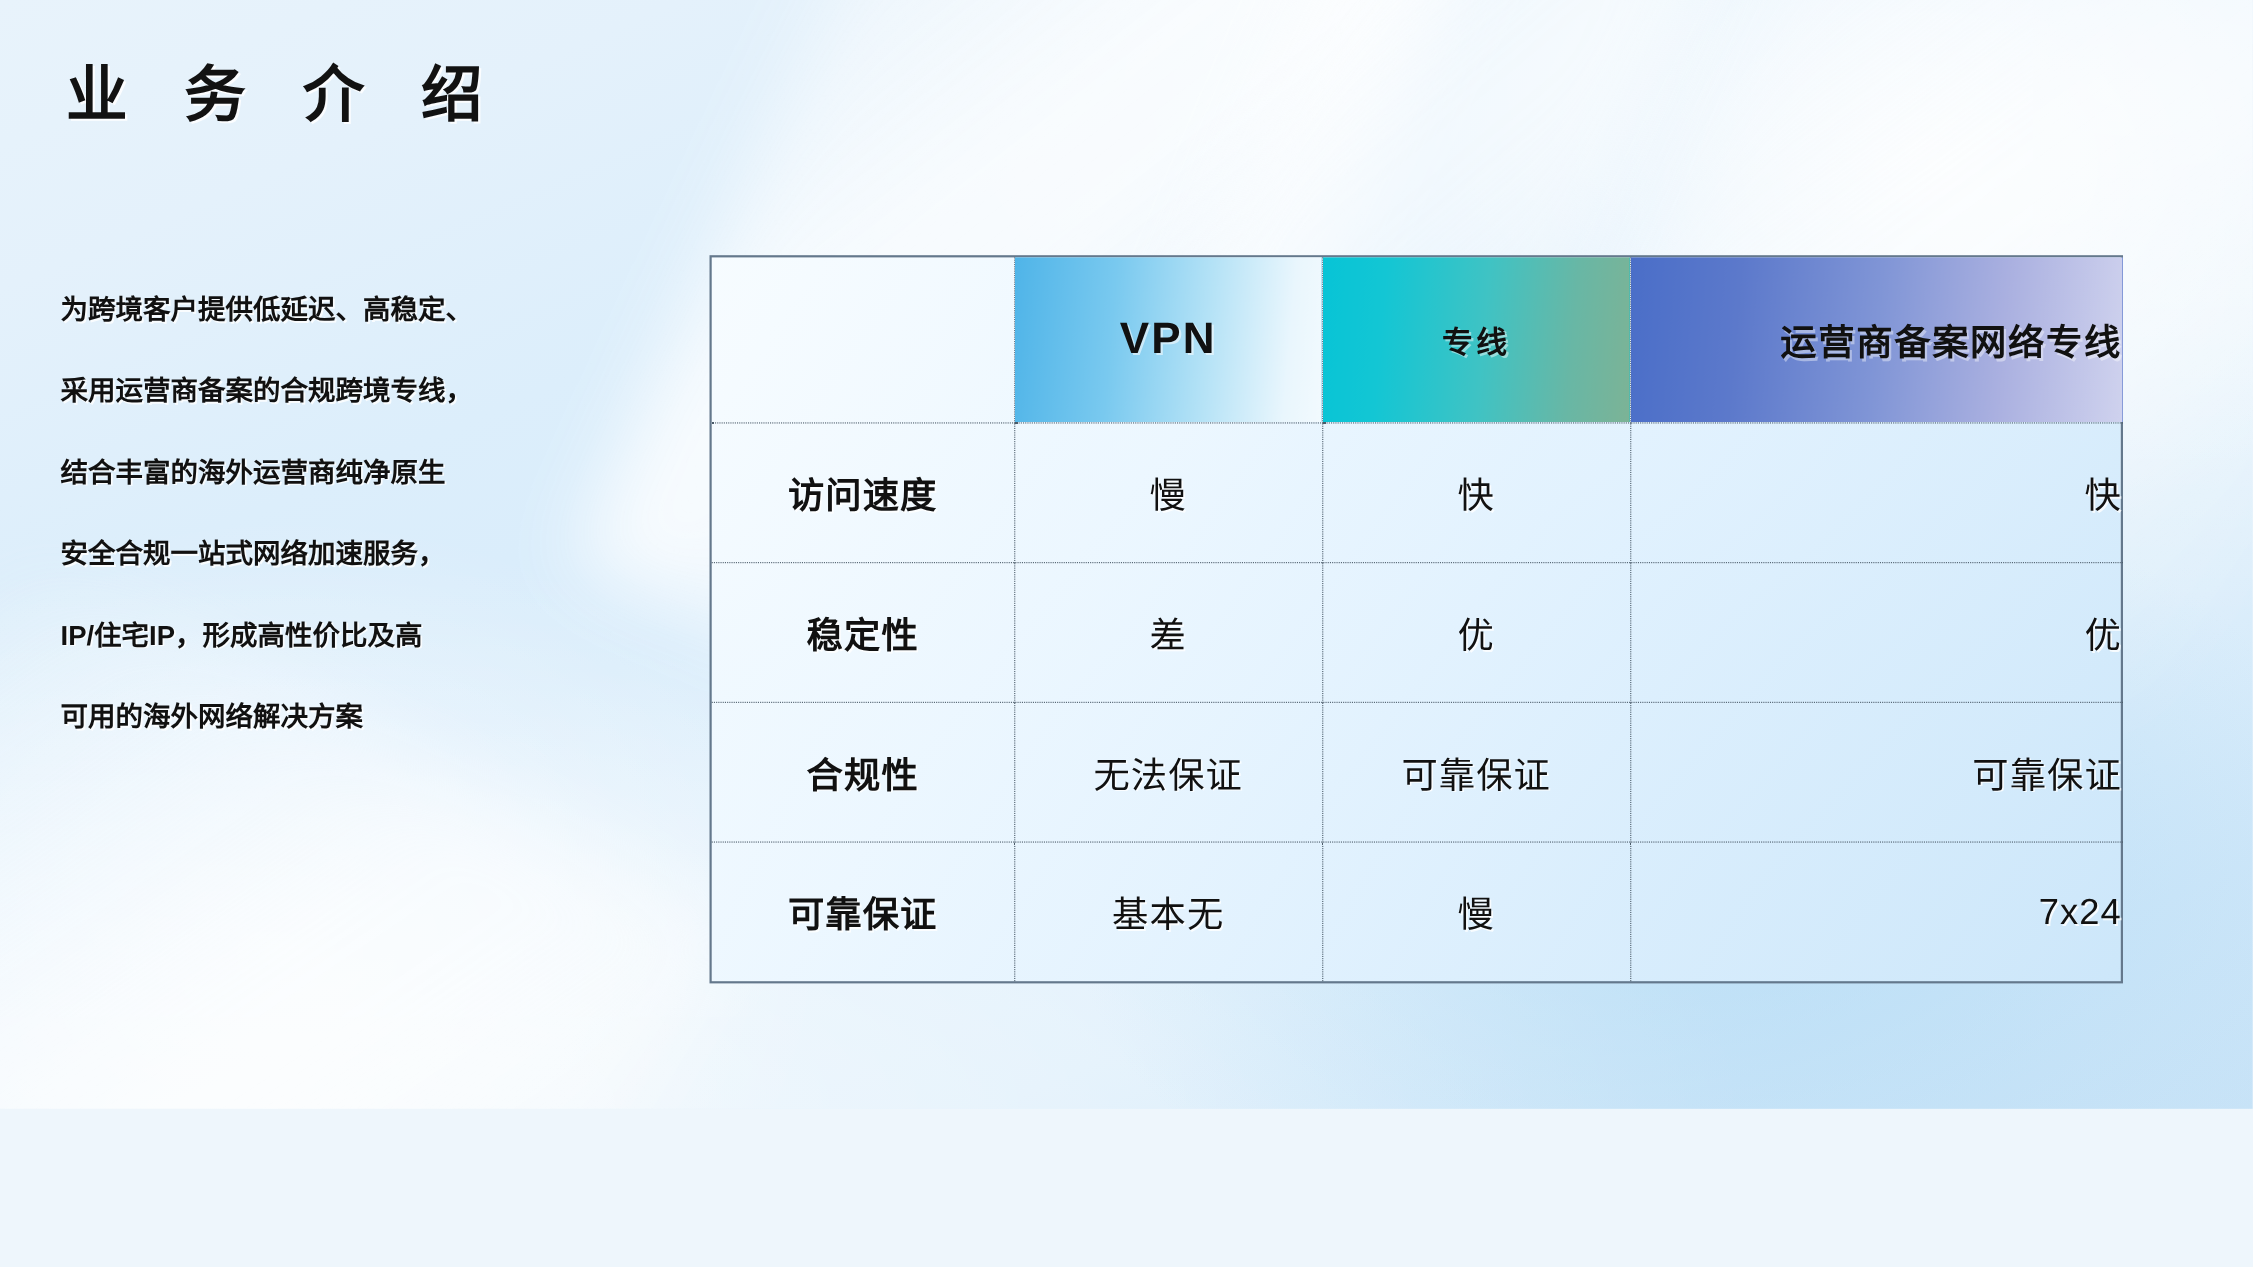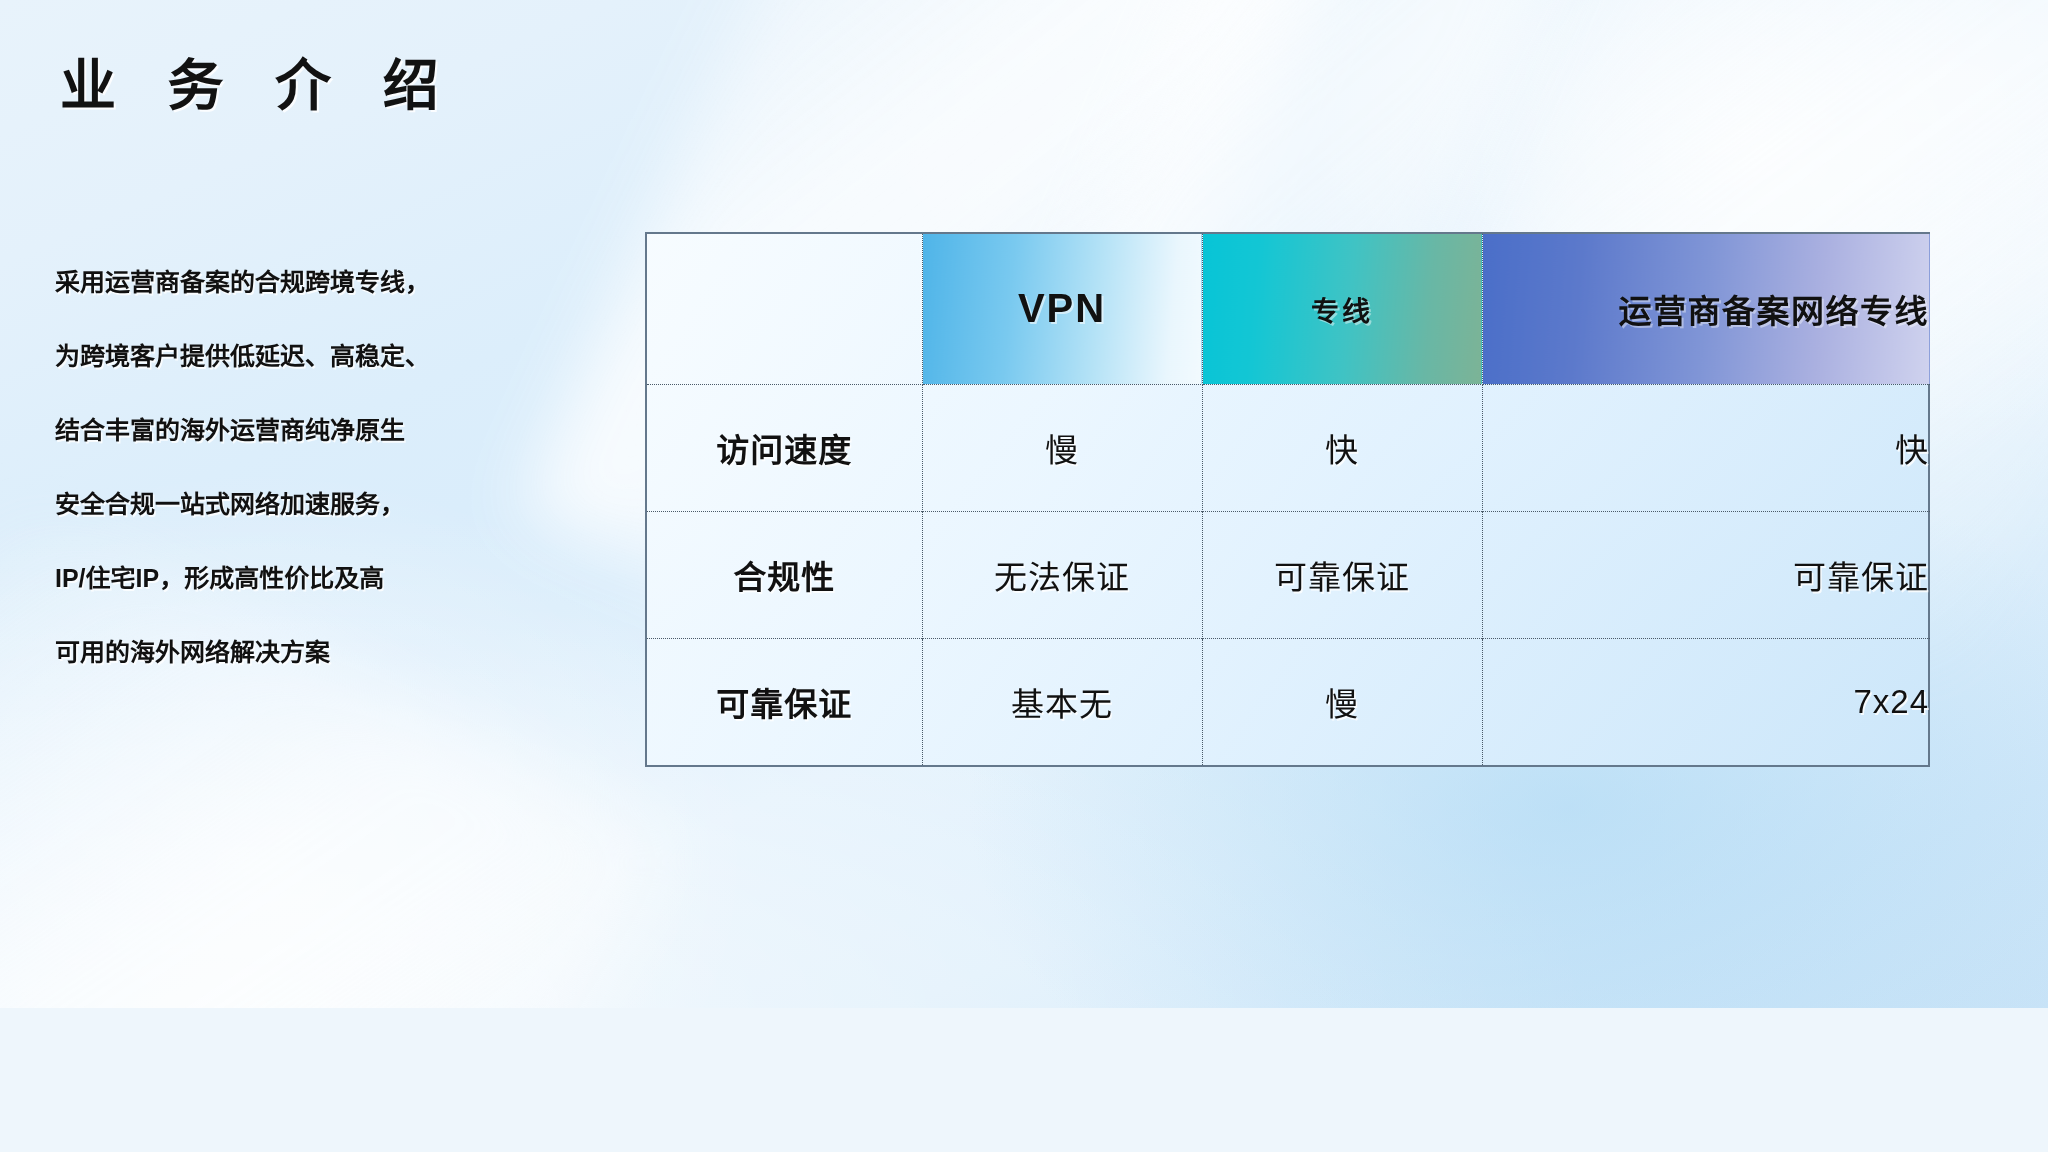--- a/index.html
+++ b/index.html
@@ -175,22 +175,22 @@
   <div class="bg-glow-bl"></div>
   <div class="bg-tint-br"></div>
   <div class="bg-streak streak-a"></div>
   <div class="bg-streak streak-b"></div>
   <div class="bg-streak streak-c"></div>
   <div class="bg-streak streak-d"></div>
 
   <div id="page-title">业 务 介 绍</div>
 
   <div id="intro-paragraph">
+    <span class="line">为跨境客户提供低延迟、高稳定、</span>
     <span class="line">采用运营商备案的合规跨境专线，</span>
-    <span class="line">为跨境客户提供低延迟、高稳定、</span>
     <span class="line">结合丰富的海外运营商纯净原生</span>
     <span class="line">安全合规一站式网络加速服务，</span>
     <span class="line">IP/住宅IP，形成高性价比及高</span>
     <span class="line">可用的海外网络解决方案</span>
   </div>
 
   <div id="comparison-table-wrap">
     <table class="cmp">
       <colgroup>
         <col class="c0">
@@ -207,20 +207,26 @@
         </tr>
       </thead>
       <tbody>
         <tr>
           <td class="row-label">访问速度</td>
           <td class="row-value">慢</td>
           <td class="row-value">快</td>
           <td class="row-value">快</td>
         </tr>
         <tr>
+          <td class="row-label">稳定性</td>
+          <td class="row-value">差</td>
+          <td class="row-value">优</td>
+          <td class="row-value">优</td>
+        </tr>
+        <tr>
           <td class="row-label">合规性</td>
           <td class="row-value">无法保证</td>
           <td class="row-value">可靠保证</td>
           <td class="row-value">可靠保证</td>
         </tr>
         <tr>
           <td class="row-label">可靠保证</td>
           <td class="row-value">基本无</td>
           <td class="row-value">慢</td>
           <td class="row-value">7x24</td>

